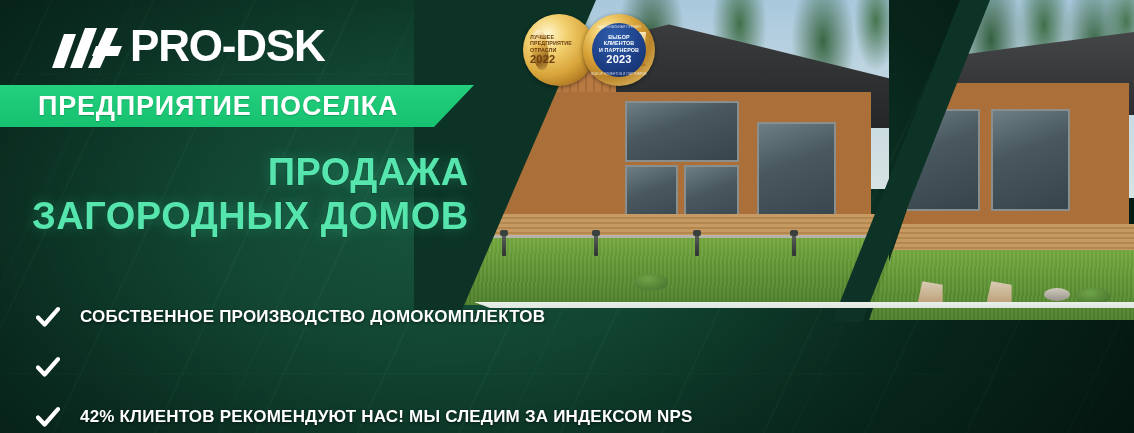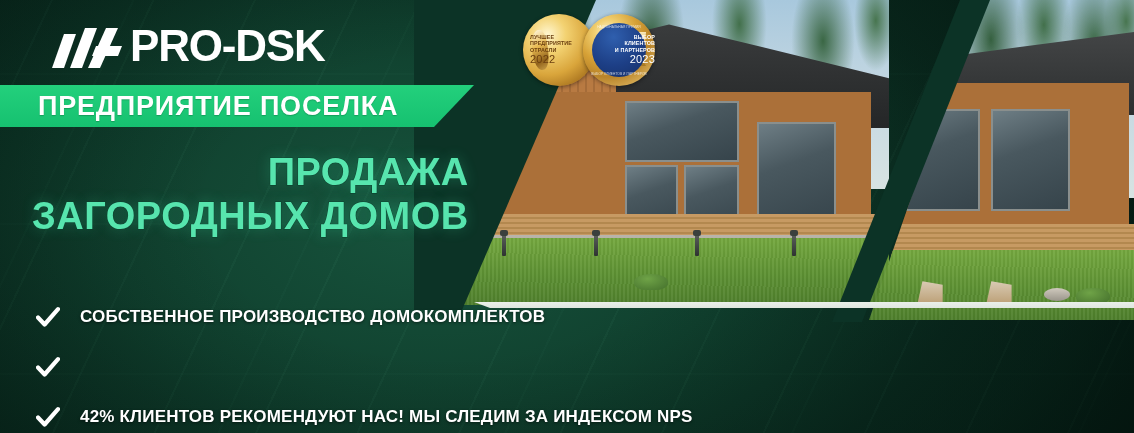--- a/index.html
+++ b/index.html
@@ -339,38 +339,38 @@
     position: absolute;
     inset: 9px;
     border-radius: 50%;
     background: radial-gradient(circle at 40% 26%, #2f5fae 0%, #1d3f86 55%, #152e66 100%);
   }
   .badge-text {
     position: absolute;
     inset: 0;
     display: flex;
     flex-direction: column;
-    align-items: flex-end;
+    align-items: center;
     justify-content: center;
     gap: 0px;
   }
   .bt-l1, .bt-l2, .bt-l3 {
     font-size: 5.4px;
     font-weight: 700;
     line-height: 6.4px;
     letter-spacing: 0.1px;
     white-space: nowrap;
   }
   .badge-gold .bt-l1, .badge-gold .bt-l2, .badge-gold .bt-l3 { color: #6b3f10; }
   .badge-gold .bt-year { color: #6b3f10; }
   .badge-blue .bt-l1, .badge-blue .bt-l2, .badge-blue .bt-l3 { color: #ffffff; }
   .badge-blue .bt-year { color: #ffffff; }
   .bt-year {
     font-size: 11px;
-    font-weight: 400;
+    font-weight: 700;
     line-height: 13px;
     letter-spacing: 0.2px;
   }
   .badge-gold .badge-text { transform: translateX(7px); align-items: flex-start; }
   .badge-micro {
     position: absolute;
     left: 0; right: 0;
     font-size: 3.2px;
     line-height: 4px;
     text-align: center;

